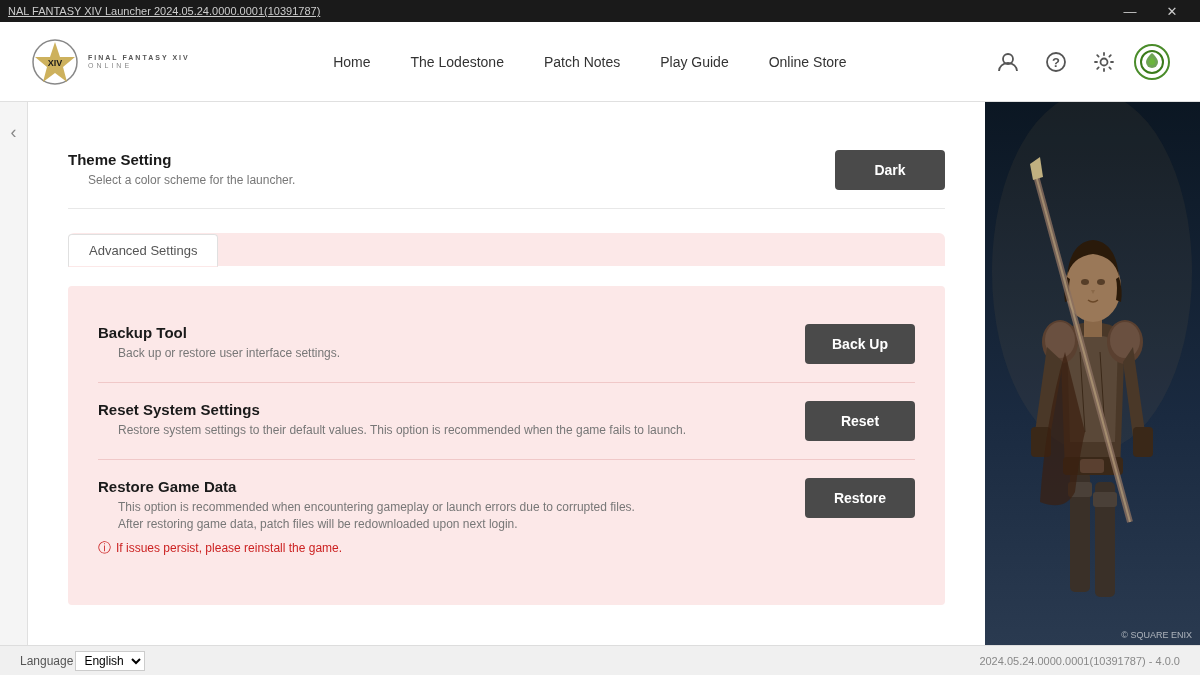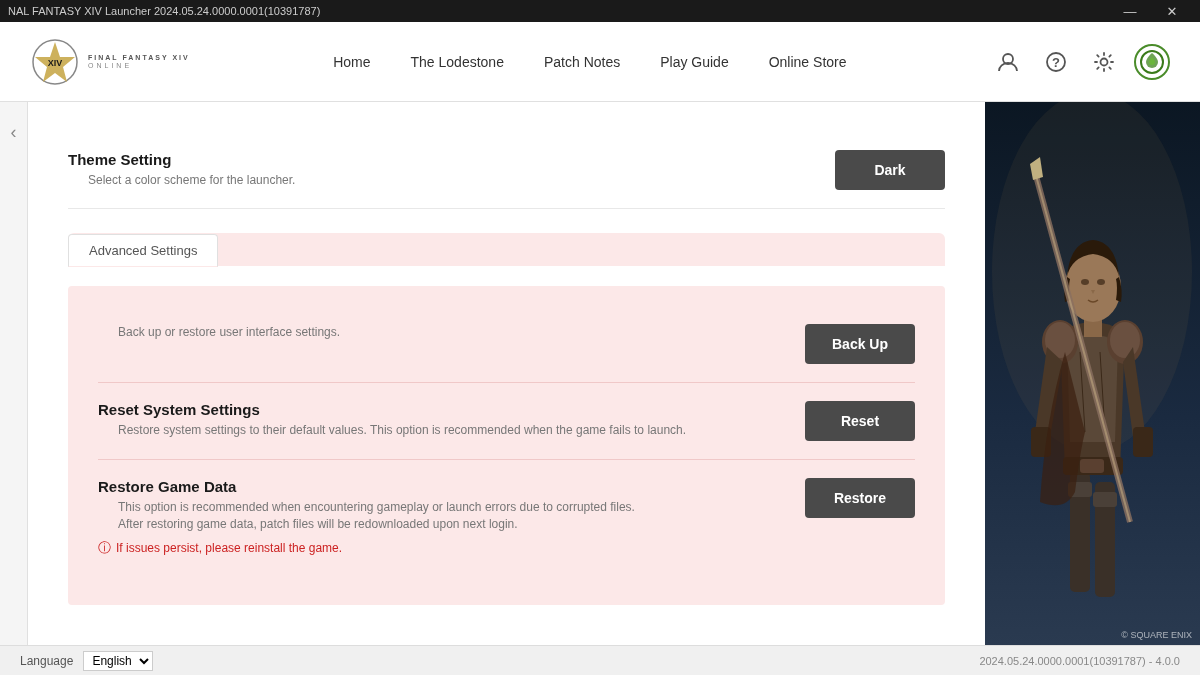--- a/index.html
+++ b/index.html
@@ -19,20 +19,21 @@
       display: flex;
       align-items: center;
       justify-content: space-between;
       padding: 0 8px;
       position: relative;
       z-index: 100;
     }
     .titlebar-text {
       color: #ccc;
       font-size: 11px;
+      text-decoration: underline;
     }
     .titlebar-controls {
       display: flex;
       gap: 2px;
     }
     .titlebar-btn {
       width: 40px;
       height: 22px;
       display: flex;
       align-items: center;
@@ -251,21 +252,21 @@
       border-top: 1px solid #ddd;
       display: flex;
       align-items: center;
       justify-content: space-between;
       padding: 0 20px;
       flex-shrink: 0;
     }
     .footer-left {
       display: flex;
       align-items: center;
-      gap: 10px;
+      gap: 2px;
       font-size: 12px;
       color: #555;
     }
     .footer-lang-select {
       font-size: 12px;
       border: 1px solid #ccc;
       background: #fff;
       padding: 1px 4px;
       cursor: pointer;
     }
@@ -366,20 +367,21 @@
 
       <div style="margin-top: 24px;">
         <div style="background:#fce8e8; border-radius: 6px 6px 0 0; overflow: visible;">
           <div class="advanced-tab">Advanced Settings</div>
         </div>
 
         <div class="advanced-section">
 
           <div class="advanced-row">
             <div class="setting-info">
+              <div class="setting-title">Backup Tool</div>
               <div class="setting-desc">Back up or restore user interface settings.</div>
             </div>
             <button class="setting-btn">Back Up</button>
           </div>
 
           <div class="advanced-row">
             <div class="setting-info">
               <div class="setting-title">Reset System Settings</div>
               <div class="setting-desc">Restore system settings to their default values. This option is recommended when the game fails to launch.</div>
             </div>

